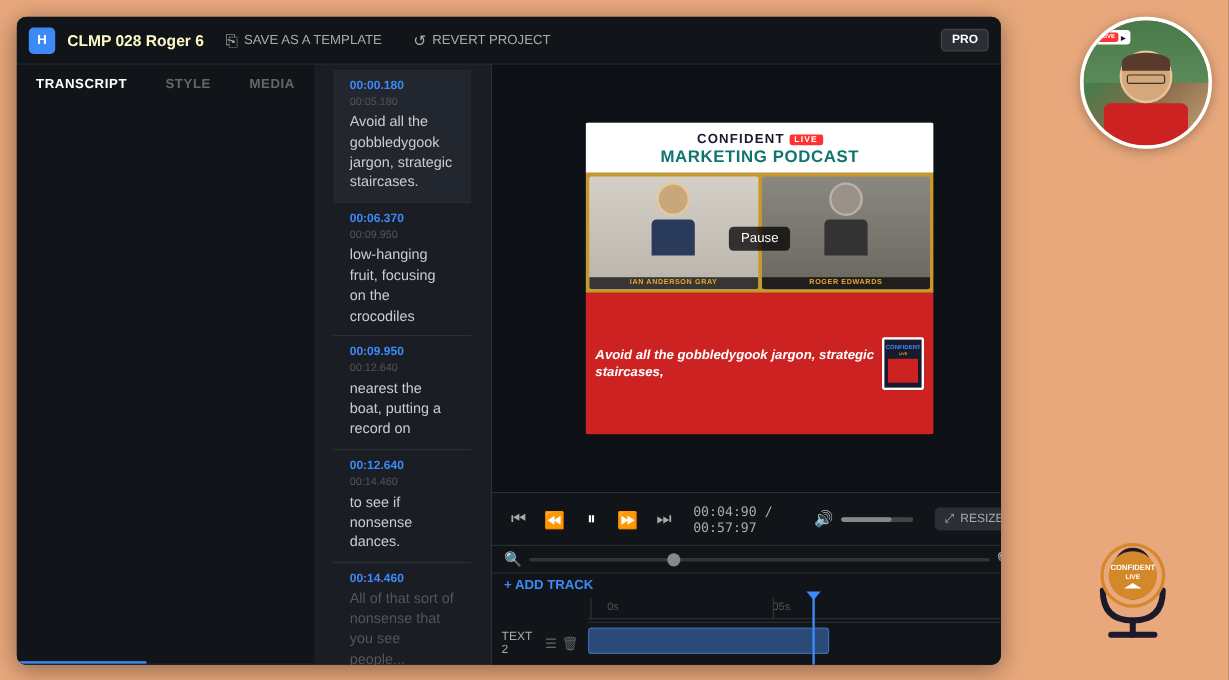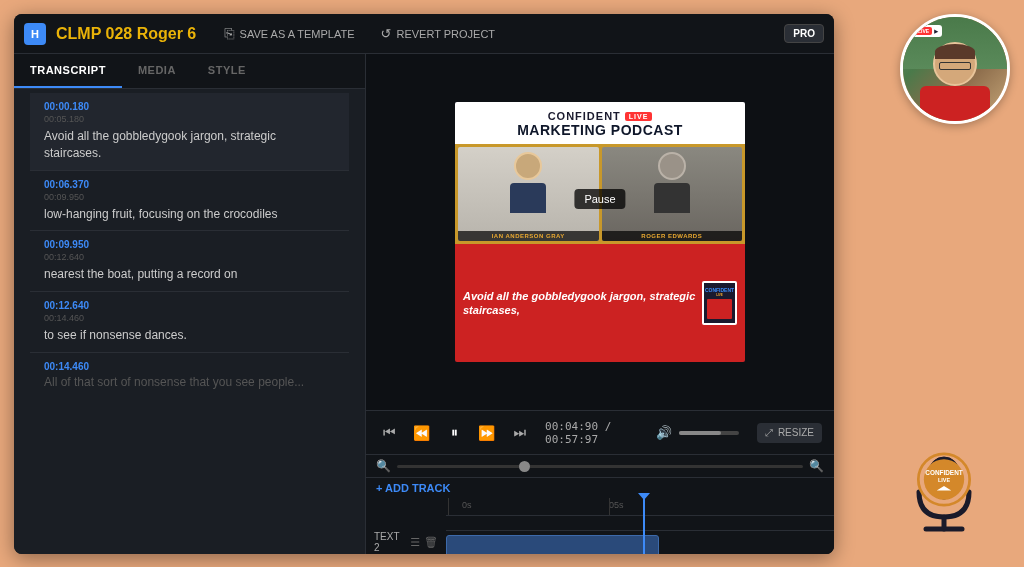--- a/index.html
+++ b/index.html
@@ -44,24 +44,23 @@
       display: flex;
       align-items: center;
       justify-content: center;
       color: white;
       font-size: 11px;
       font-weight: bold;
       flex-shrink: 0;
     }
 
     .top-bar-title {
-      color: #eab308;
-      font-size: 16px;
+      color: #fef9c3;
+      font-size: 13px;
       font-weight: 600;
-      margin-right: 10px;
     }
 
     .top-bar-btn {
       display: flex;
       align-items: center;
       gap: 5px;
       color: #aaa;
       font-size: 11px;
       cursor: pointer;
       padding: 4px 8px;
@@ -84,25 +83,24 @@
     }
 
     
     .main-content {
       display: flex;
       height: calc(100% - 40px);
     }
 
     
     .sidebar {
-      width: 352px;
+      width: 396px;
       background: #1a1e24;
       border-right: 1px solid #2a2e35;
       display: flex;
-      flex-direction: column;
       flex-shrink: 0;
     }
 
     .sidebar-tabs {
       display: flex;
       border-bottom: 1px solid #2a2e35;
       background: #111418;
     }
 
     .sidebar-tab {
@@ -280,21 +278,21 @@
       color: white;
       font-size: 7px;
       padding: 1px 4px;
       border-radius: 2px;
       font-weight: 900;
     }
 
     .podcast-title-line2 {
       font-size: 14px;
       font-weight: 900;
-      color: #0f172a;
+      color: #0f766e;
       text-transform: uppercase;
       letter-spacing: 0.5px;
     }
 
     .podcast-photos {
       display: flex;
       background: #c8982a;
       gap: 3px;
       padding: 3px;
       height: 100px;
@@ -573,21 +571,21 @@
       background: #333;
     }
 
     .track-row {
       display: flex;
       align-items: center;
       position: absolute;
       bottom: 0;
       left: 0;
       right: 0;
-      height: 24px;
+      height: 36px;
     }
 
     .track-label {
       width: 80px;
       font-size: 10px;
       color: #aaa;
       padding: 0 8px;
       display: flex;
       align-items: center;
       gap: 4px;
@@ -801,22 +799,22 @@
 
     <div class="pro-badge">PRO</div>
   </div>
 
   <div class="main-content">
 
     <div class="sidebar">
 
       <div class="sidebar-tabs">
         <div class="sidebar-tab active">TRANSCRIPT</div>
+        <div class="sidebar-tab">STYLE</div>
         <div class="sidebar-tab">MEDIA</div>
-        <div class="sidebar-tab">STYLE</div>
       </div>
 
 
       <div class="transcript-list">
         <div class="transcript-entry active">
           <div class="transcript-time">00:00.180</div>
           <div class="transcript-time-sub">00:05.180</div>
           <div class="transcript-text">Avoid all the gobbledygook jargon, strategic staircases.</div>
         </div>
         <div class="divider"></div>

